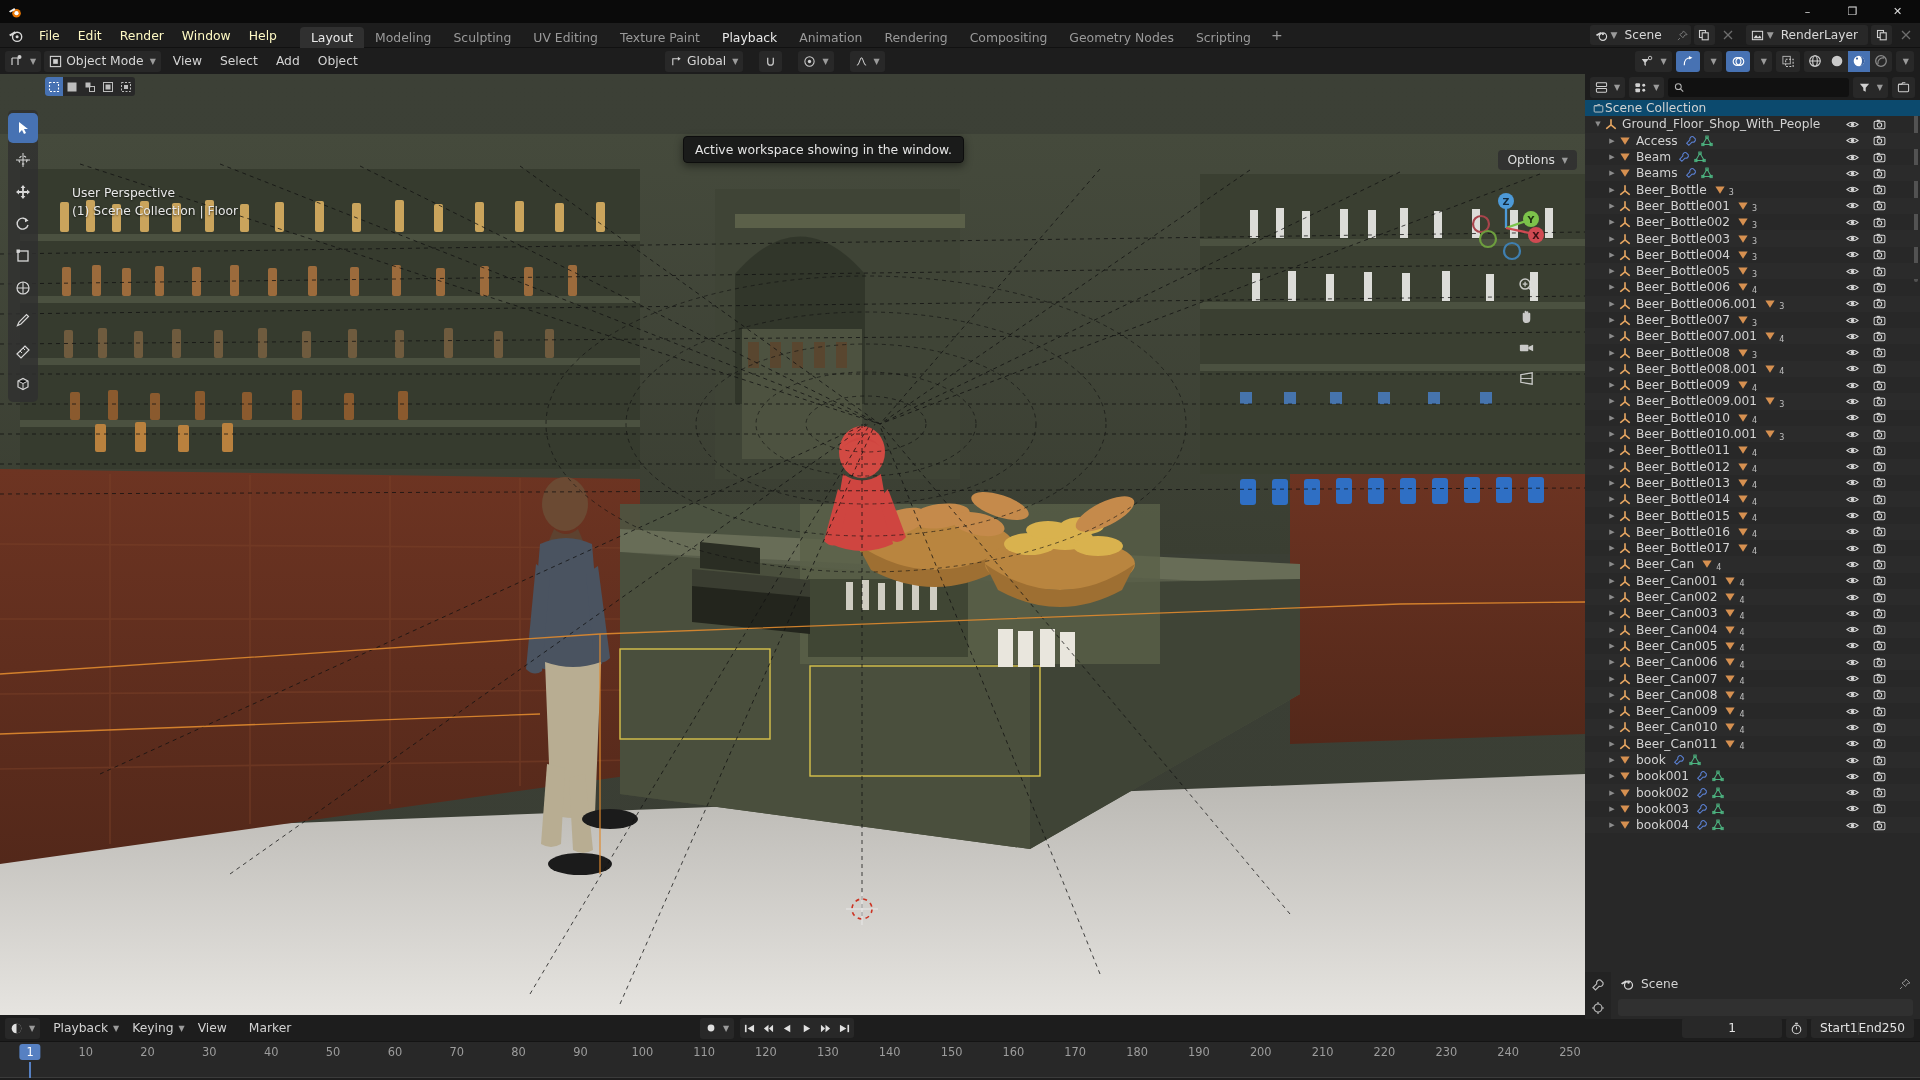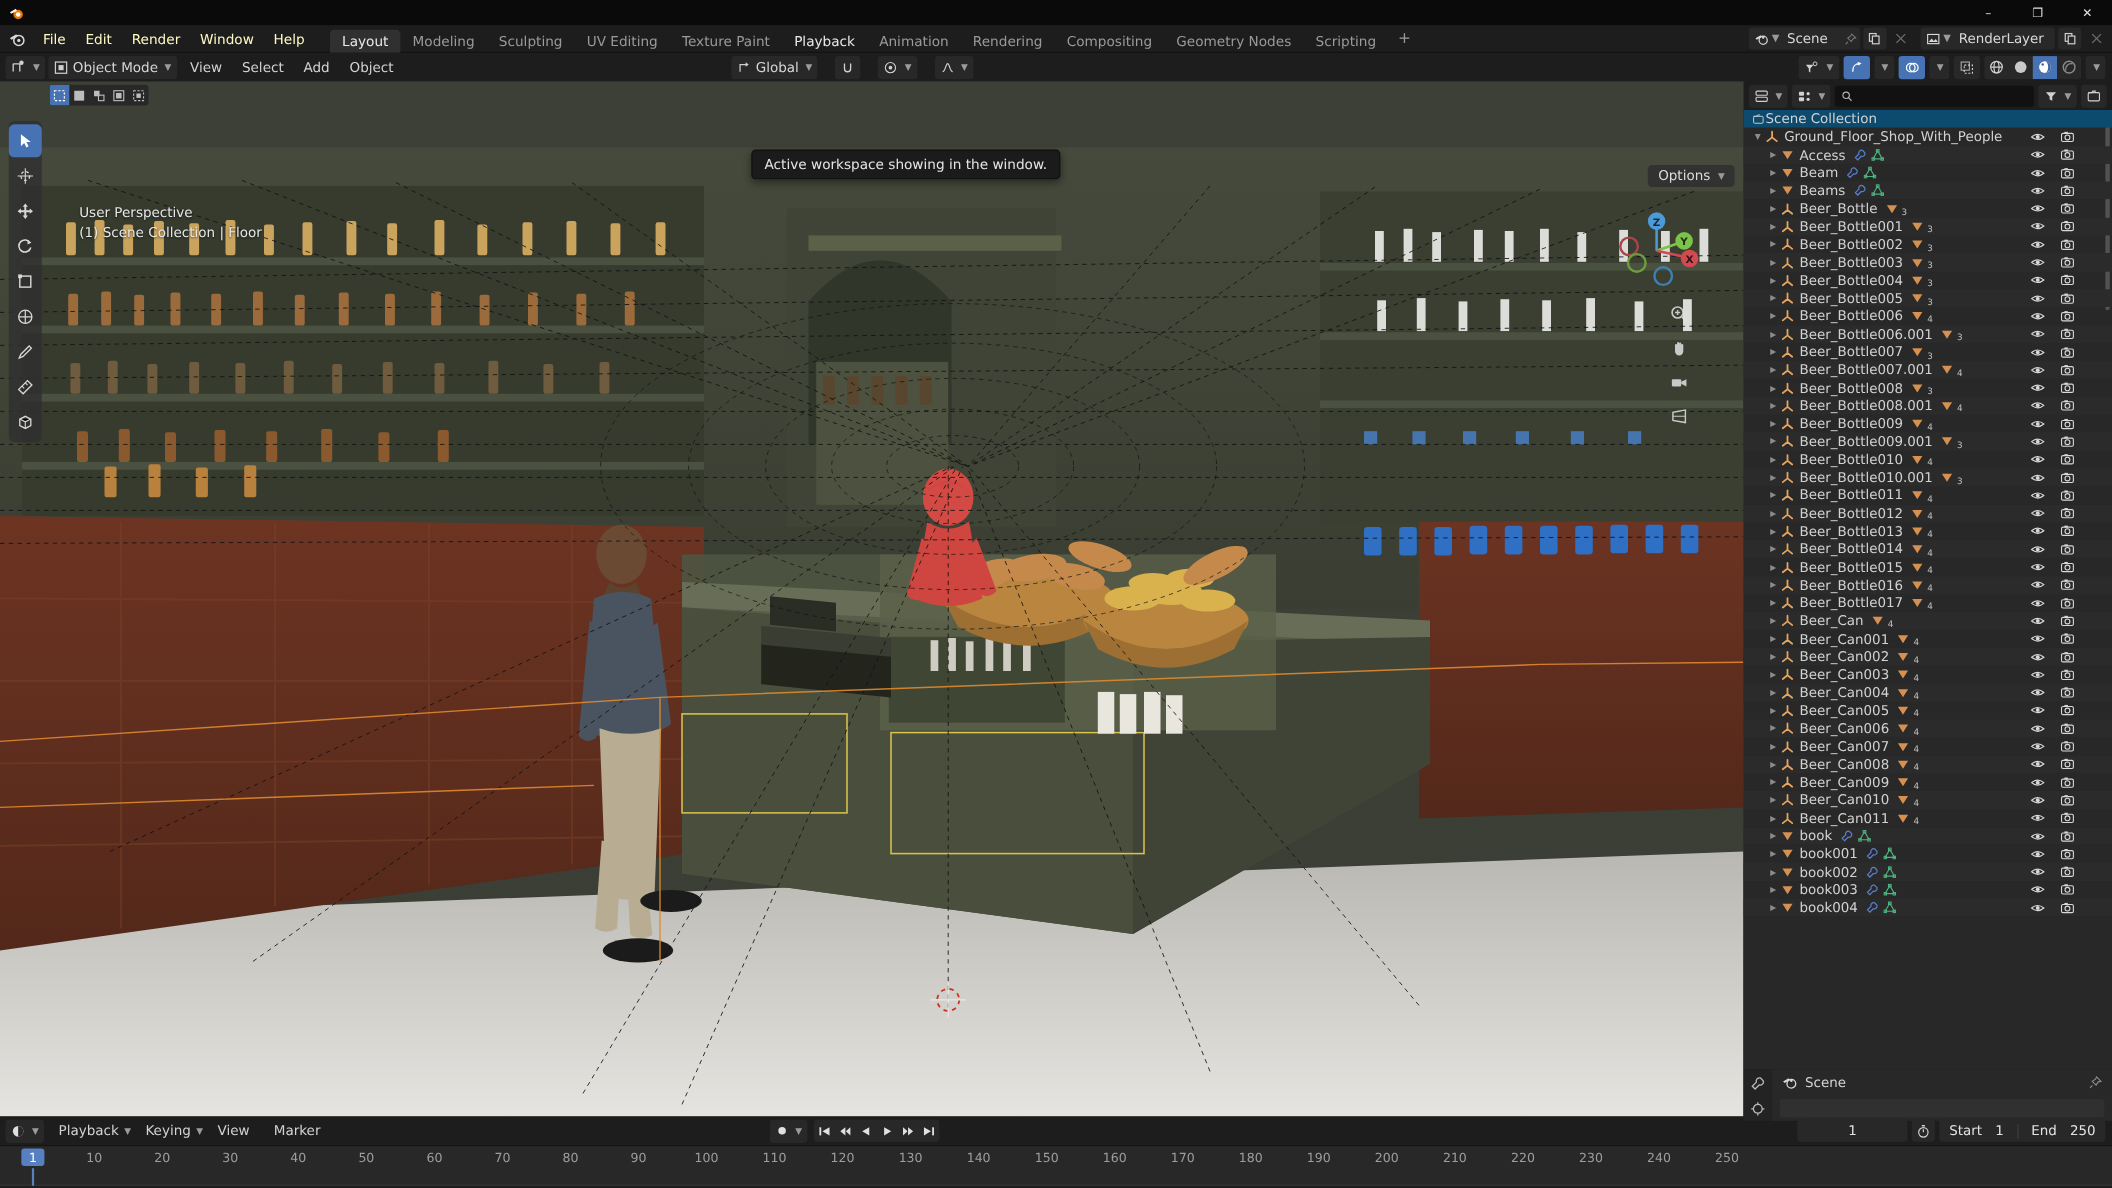--- a/index.html
+++ b/index.html
@@ -117,21 +117,21 @@
   .tl-ruler { flex:1; background:#282828; position:relative; border-top:1px solid #141414; }
   .tl-tick { position:absolute; top:3px; font-size:11.4px; color:#9d9d9d; transform:translateX(-50%); }
   .tl-playhead { position:absolute; top:0; height:100%; width:2px; background:#5680c2; }
   .tl-ph-label { position:absolute; top:2px; transform:translateX(-50%); background:#5680c2;
     color:#fff; font-size:11.4px; padding:1px 7px; border-radius:3px; }
   .tl-bottomline { position:absolute; left:0; bottom:0; height:1px; width:100%; background:#3b3b3b; }
   .tl-right { position:absolute; right:6px; display:flex; align-items:center; gap:4px; }
   .frame-fld { width:100px; height:20px; background:#282828; border-radius:3px; display:flex;
     align-items:center; justify-content:center; font-size:12.2px; }
   .se-fld { height:20px; background:#282828; border-radius:3px; display:flex; align-items:center;
-    gap:12px; padding:0 9px; font-size:12.2px; }
+    padding:0 9px; font-size:12.2px; }
   .playgrp { display:flex; background:#282828; border-radius:3px; height:20px; overflow:hidden; }
   .playgrp > div { width:19px; display:flex; align-items:center; justify-content:center; }
 
   
   .statusbar { height:19px; background:#1d1d1d; display:flex; align-items:center;
     font-size:11.6px; color:#b4b4b4; padding-left:16px; gap:0; position:relative; }
 
   svg { display:block; }
 </style>
 </head>

